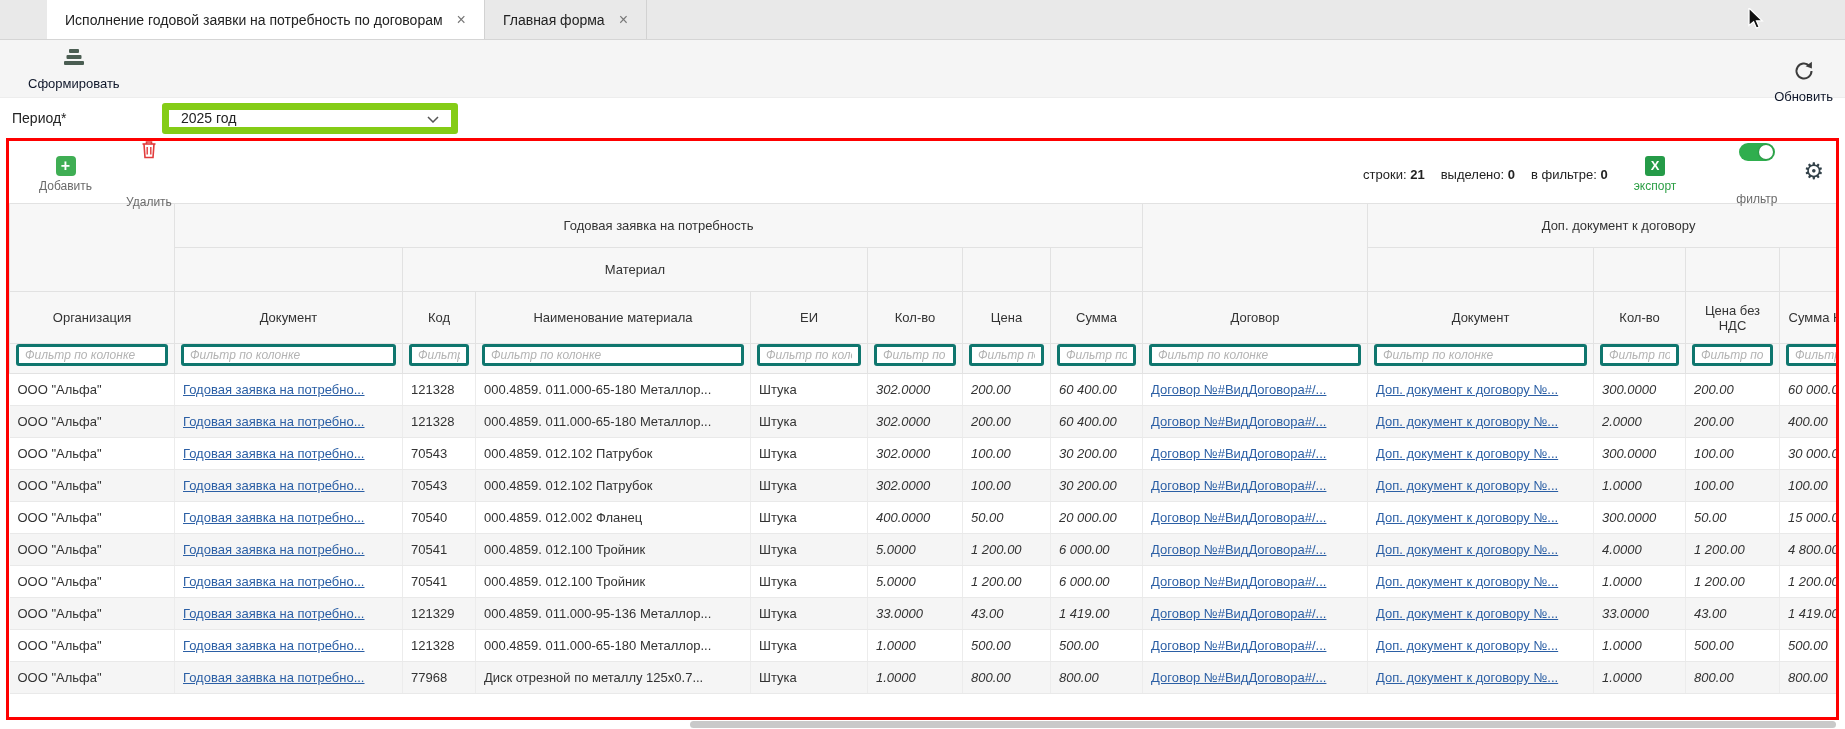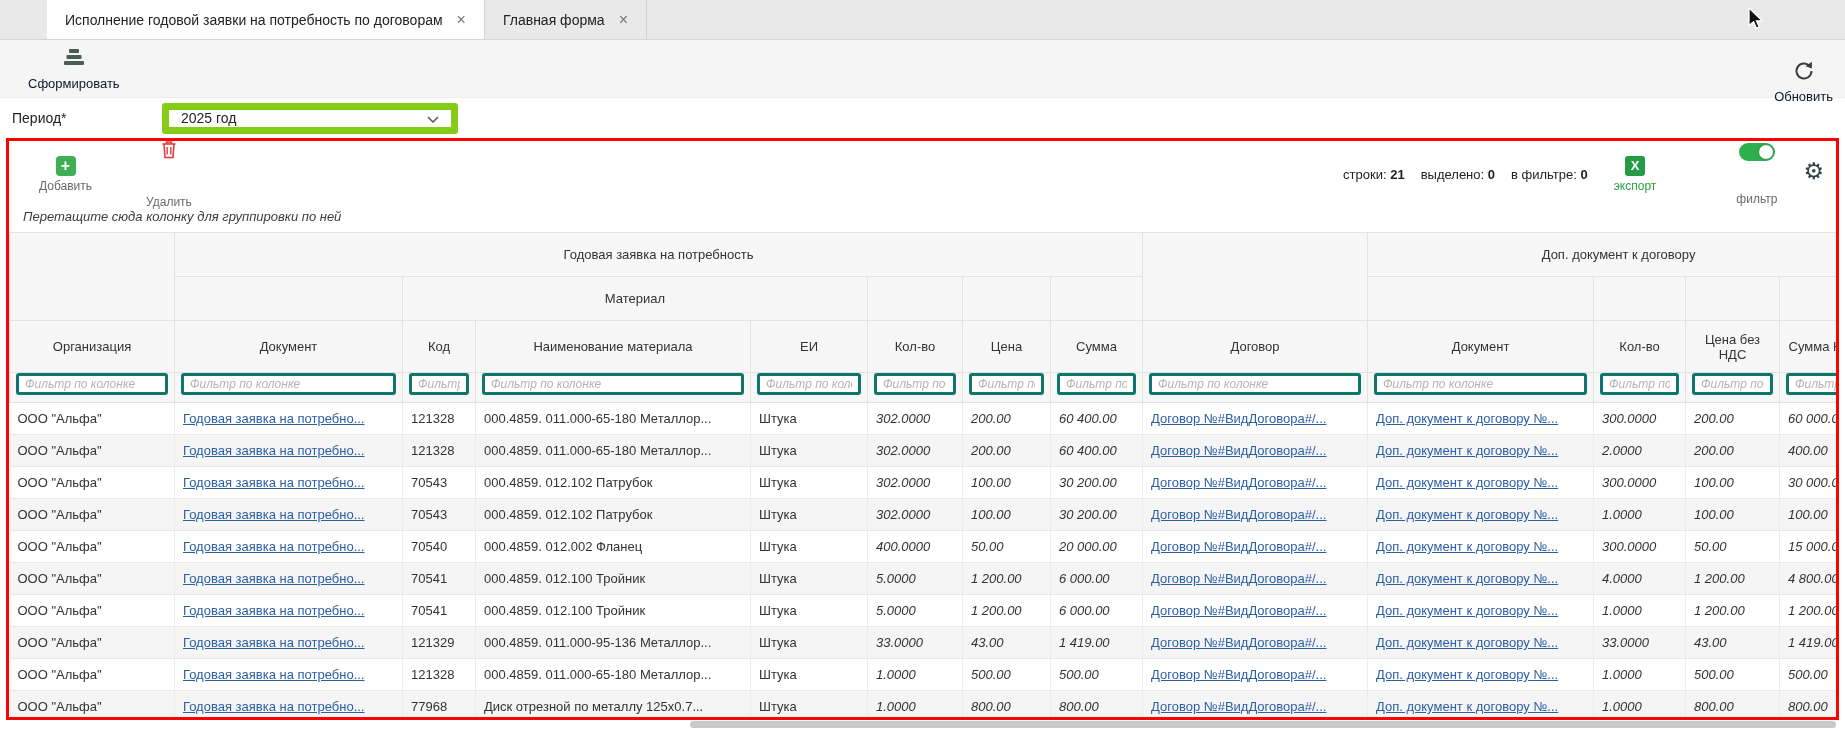--- a/index.html
+++ b/index.html
@@ -31,21 +31,21 @@
     padding:0 12px; font-size:14px; color:#222; background:#fff; cursor:pointer; }
 
   
   .grid-panel { position:absolute; left:6px; top:138px; width:1833px; height:582px;
     border:3px solid #fe0000; background:#fff; overflow:hidden; }
 
   .grid-toolbar { height:62px; display:flex; align-items:center; padding:4px 12px 0 30px; }
   .icon-stack { display:flex; flex-direction:column; align-items:center; gap:3px; cursor:pointer; }
   .icon-stack .lbl { font-size:12px; color:#6b6b6b; white-space:nowrap; }
   .icon-stack .lbl.green { color:#2c9f45; }
-  .icon-stack + .icon-stack { margin-left:54px;gap:31px; }
+  .icon-stack + .icon-stack { margin-left:34px;gap:31px; }
   .add-icon { width:20px; height:20px; background:#3fae54; border-radius:4px; color:#fff;
     font-size:16px; font-weight:bold; line-height:19px; text-align:center; }
   .excel-icon { width:20px; height:20px; background:#259b48; border-radius:3px; color:#fff;
     font-size:13px; font-weight:bold; line-height:20px; text-align:center; }
 
   .toolbar-right { margin-left:auto; display:flex; align-items:center; gap:26px; }
   .stats { display:flex; gap:16px; font-size:13px; color:#222; }
   .stats b { font-weight:bold; }
   .toggle { width:36px; height:18px; border-radius:9px; background:#2fae4e; position:relative; }
   .toggle .knob { position:absolute; top:2px; right:2px; width:14px; height:14px;
@@ -167,21 +167,20 @@
       <div class="icon-stack">
         <span class="toggle">
             <span class="knob"></span>
           </span>
         <span class="lbl">фильтр</span>
       </div>
       <span class="gear">⚙</span>
     </div>
   </div>
 
-  <div class="group-hint">Перетащите сюда колонку для группировки по ней</div>
 
   <div class="table-wrap">
     <table>
       <colgroup>
         <col style="width:165px">
           <col style="width:228px">
           <col style="width:73px">
         <col style="width:275px">
           <col style="width:117px">
           <col style="width:95px">

